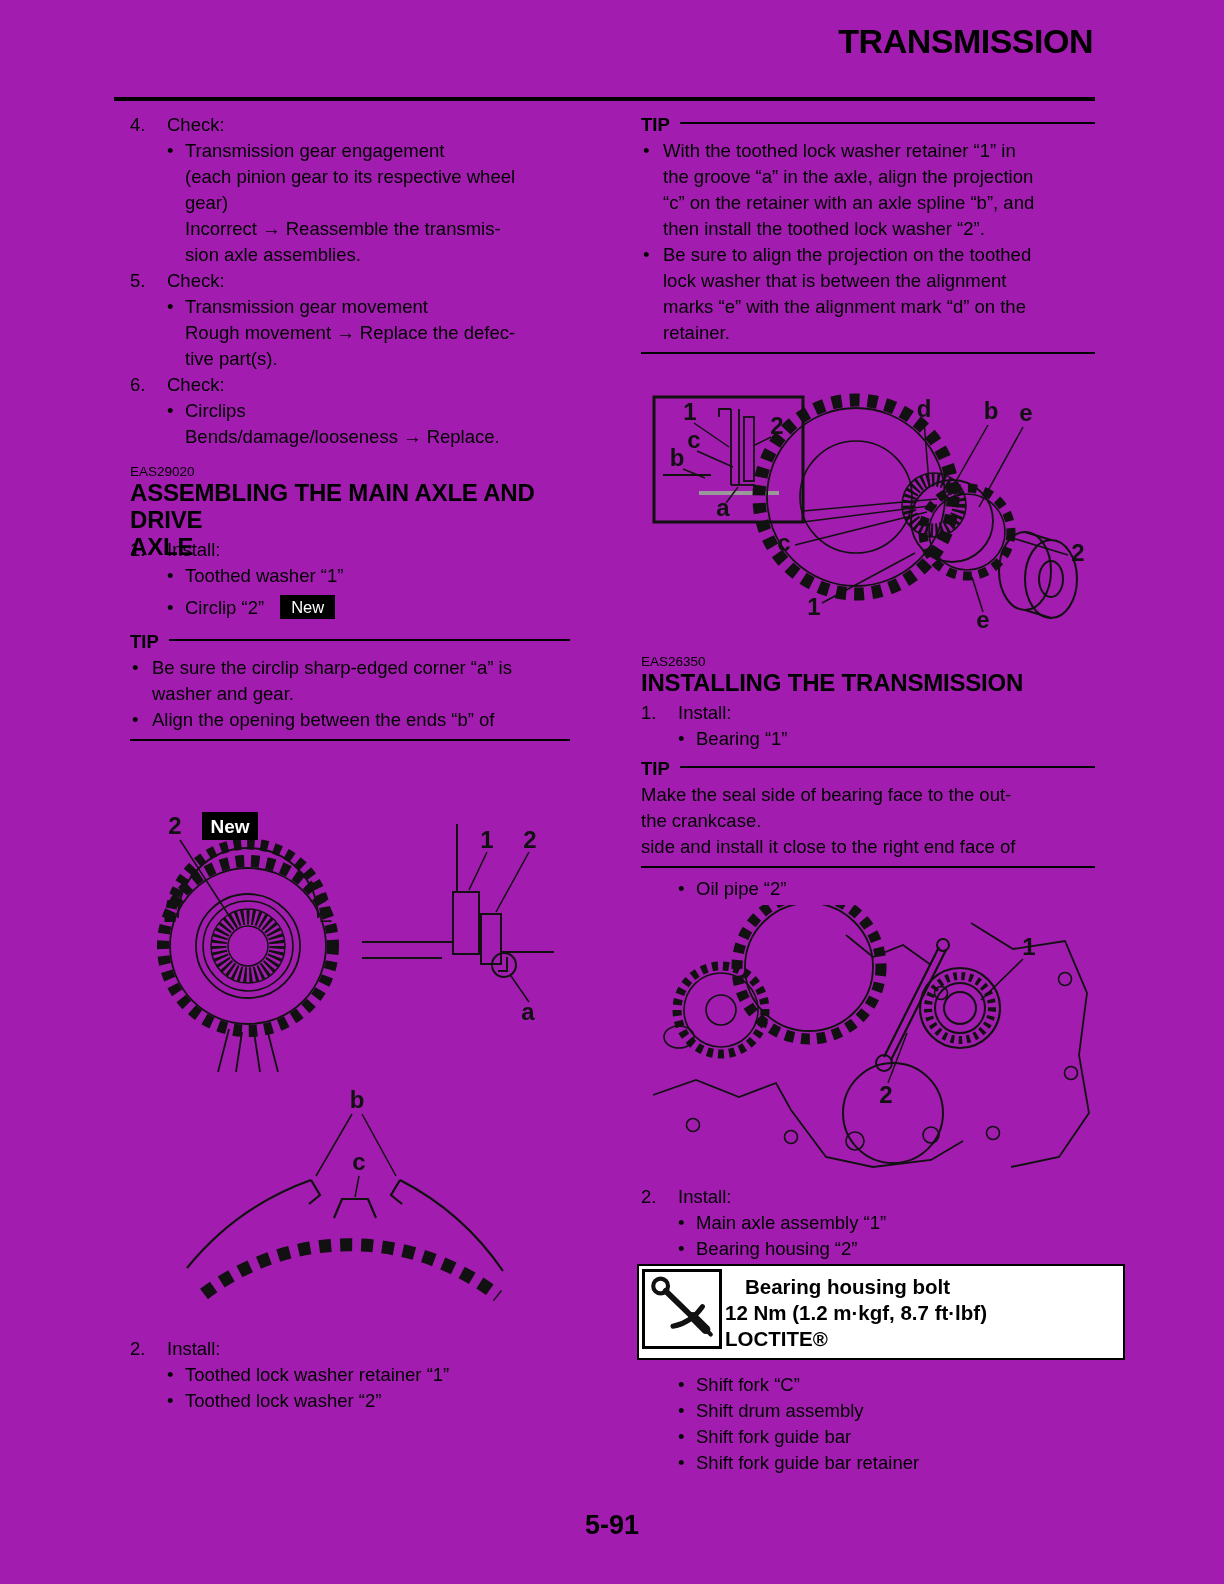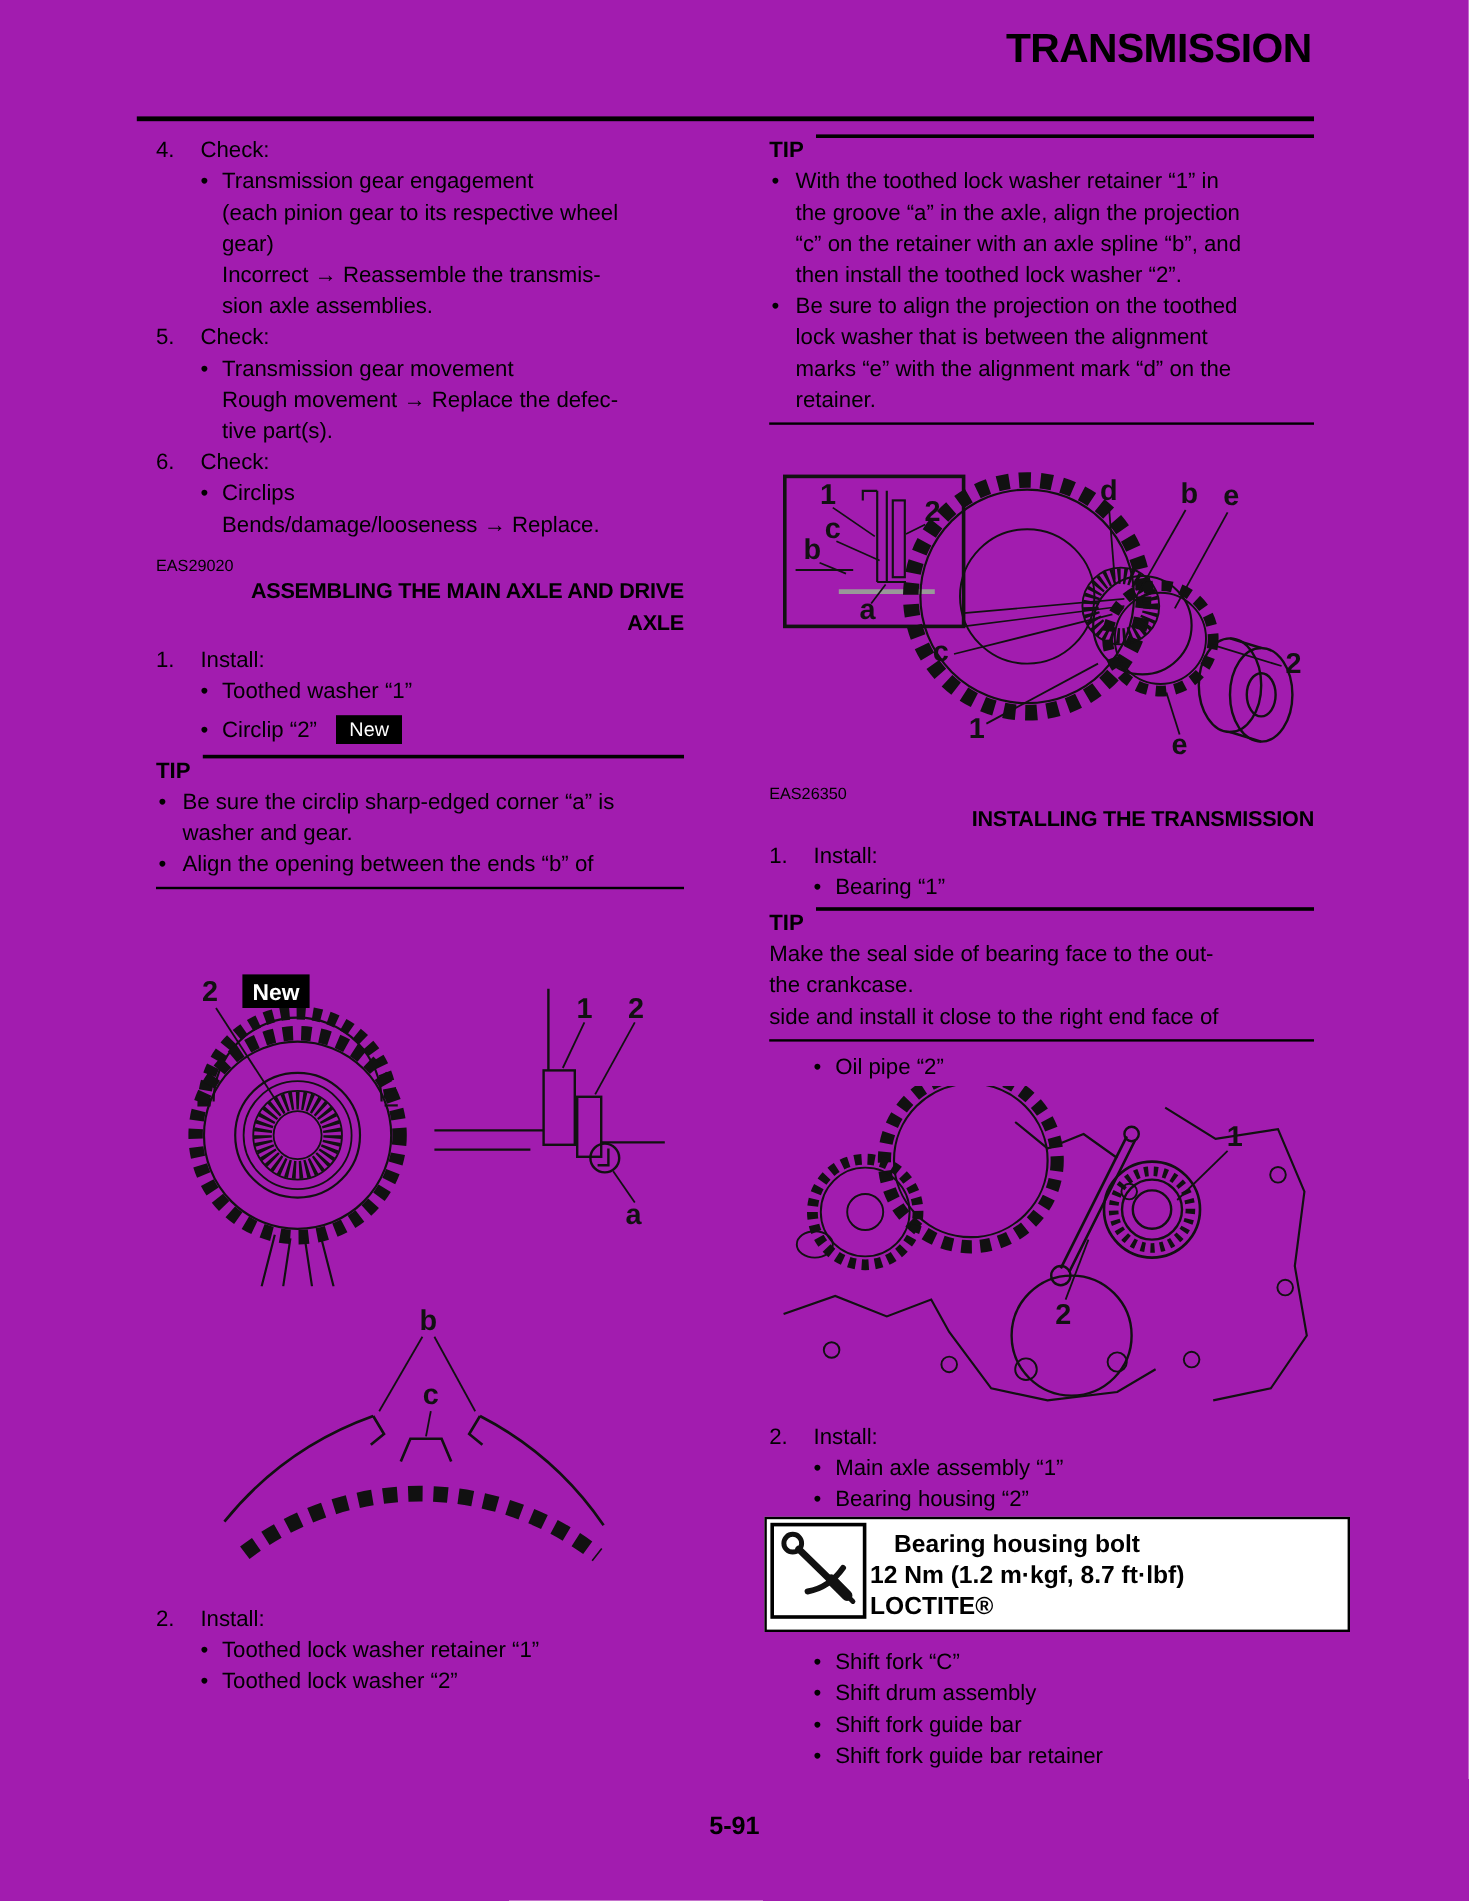--- a/index.html
+++ b/index.html
@@ -18,42 +18,42 @@
   .blk { position:absolute; left:0; width:100%; }
   .ln { position:relative; font-size:18.5px; line-height:26px; white-space:nowrap; }
   .ln .mk { position:absolute; left:0; }
   .ln.n { padding-left:37px; }
   .ln.b { padding-left:55px; } .ln.b .mk { left:37px; }
   .ln.c { padding-left:55px; }
   .ln.tb { padding-left:22px; } .ln.tb .mk { left:2px; }
   .ln.tc { padding-left:22px; }
   .ln.tf { padding-left:0; }
   .sec-code { font-size:13.5px; line-height:15px; }
-  .sec-title { font-size:18px; font-weight:bold; line-height:27px; letter-spacing:-0.2px;text-align:right; }
-  .tip-head { display:flex; align-items:flex-start; height:26px; }
+  .sec-title { font-size:24px; font-weight:bold; line-height:27px; letter-spacing:-0.2px; }
+  .tip-head { display:flex; align-items:center; height:26px; }
   .tip-label { font-weight:bold; font-size:18.5px; line-height:26px; }
   .tip-rule { flex:1; height:2.5px; background:#000; margin:0 0 4px 10px; }
   .end-rule { height:2px; background:#000; margin-top:6px; }
   .new-badge {
     display:inline-block; background:#000; color:#fff; font-size:16.5px; line-height:22px;
     padding:1px 11px; margin-left:16px; vertical-align:1px;
   }
   .badge-row { margin-top:6px; }
   .torque-box {
     position:relative; margin-left:-4px; width:488px; height:96px;
     border:2.5px solid #000; box-sizing:border-box; background:#fff;
   }
   .torque-icon-cell {
     position:absolute; left:3px; top:3px; width:80px; height:80px;
     border:3px solid #000; box-sizing:border-box; background:#fff;
   }
   .torque-text { padding-top:8px; font-weight:bold; font-size:20.5px; line-height:26px; }
   .torque-text .t1 { padding-left:106px; }
   .torque-text .t2, .torque-text .t3 { padding-left:62px;margin-left:24px; }
-  .page-num { position:absolute; top:1510px; left:0; width:100%; text-align:center; font-size:21px; font-weight:bold; }
+  .page-num { position:absolute; top:1510px; left:0; width:100%; text-align:center; font-size:27px; font-weight:bold; }
   svg.fig { display:block; }
   svg.fig text { font-family:"Liberation Sans","DejaVu Sans",sans-serif; font-weight:bold; font-size:24px; fill:#111; }
   svg.fig .badge-txt { font-size:19px; fill:#fff; }
 </style>
 </head>
 <body>
 
 <div class="page">
 
   <div class="page-title">TRANSMISSION</div>

